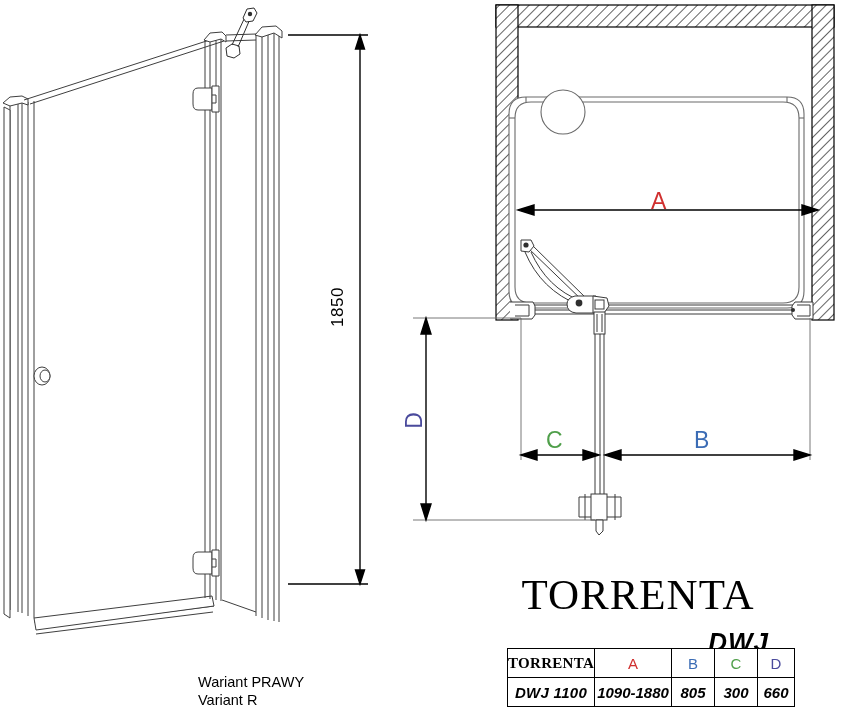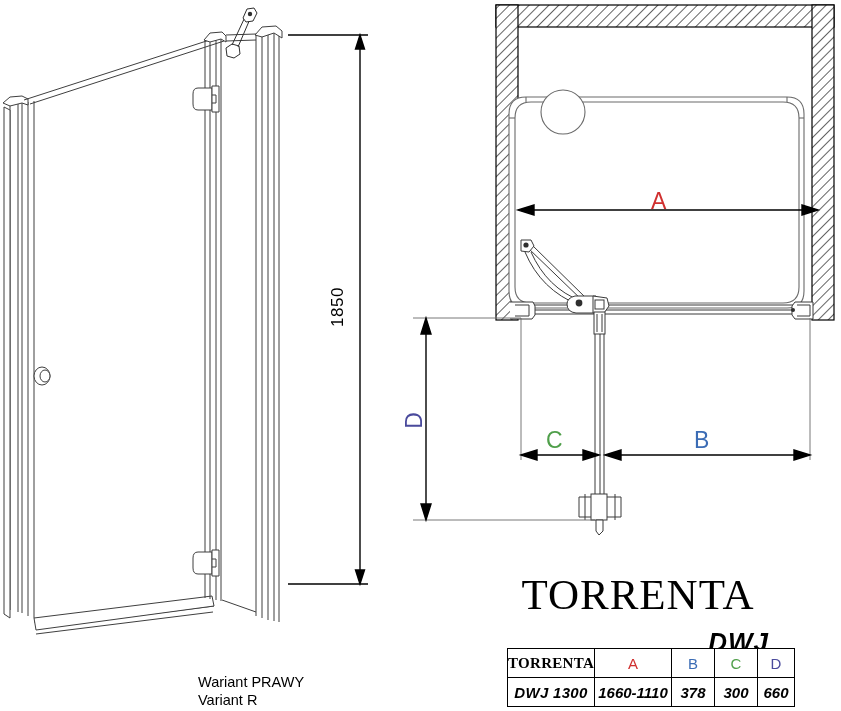--- a/index.html
+++ b/index.html
@@ -268,22 +268,22 @@
   <table id="spec-table">
     <tbody>
       <tr class="row-head">
         <td class="c-name">TORRENTA</td>
         <td class="c-a" style="color:#d0302f">A</td>
         <td class="c-b" style="color:#3b6cb5">B</td>
         <td class="c-c" style="color:#4f9f4a">C</td>
         <td class="c-d" style="color:#4a4a9c">D</td>
       </tr>
       <tr class="row-model">
-        <td class="c-name">DWJ 1300</td>
-        <td class="c-a">1660-1110</td>
-        <td class="c-b">378</td>
+        <td class="c-name">DWJ 1100</td>
+        <td class="c-a">1090-1880</td>
+        <td class="c-b">805</td>
         <td class="c-c">300</td>
         <td class="c-d">660</td>
       </tr>
     </tbody>
   </table>
 
 </div>
 
 </body></html>

